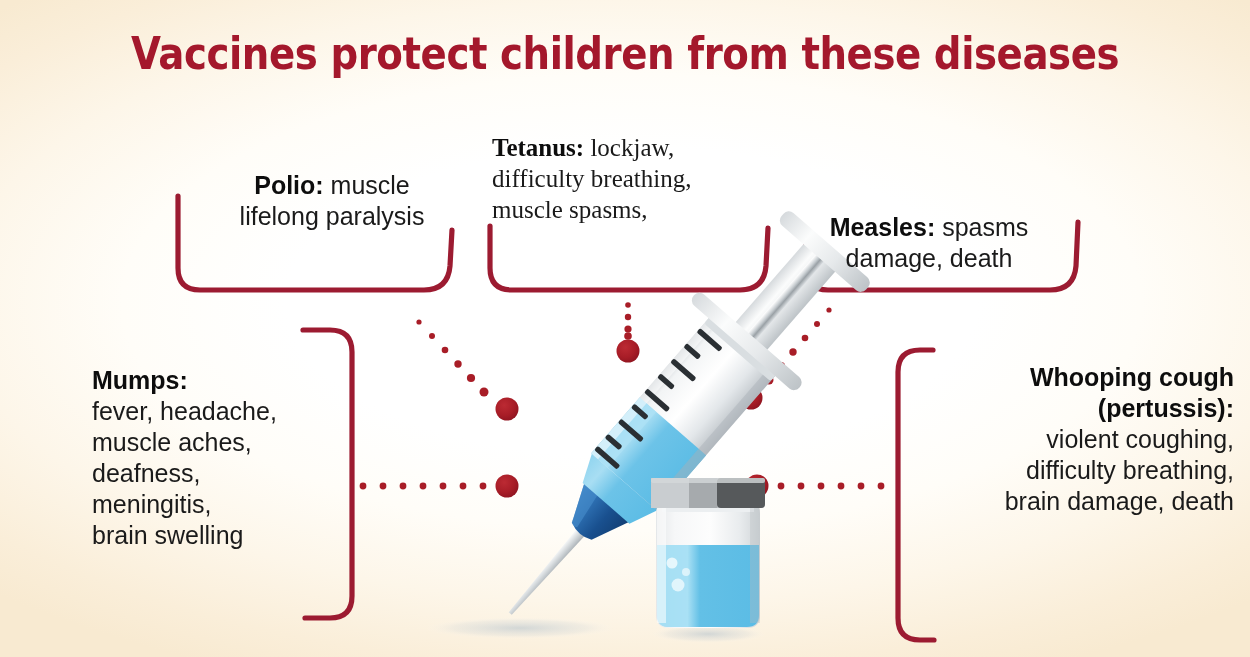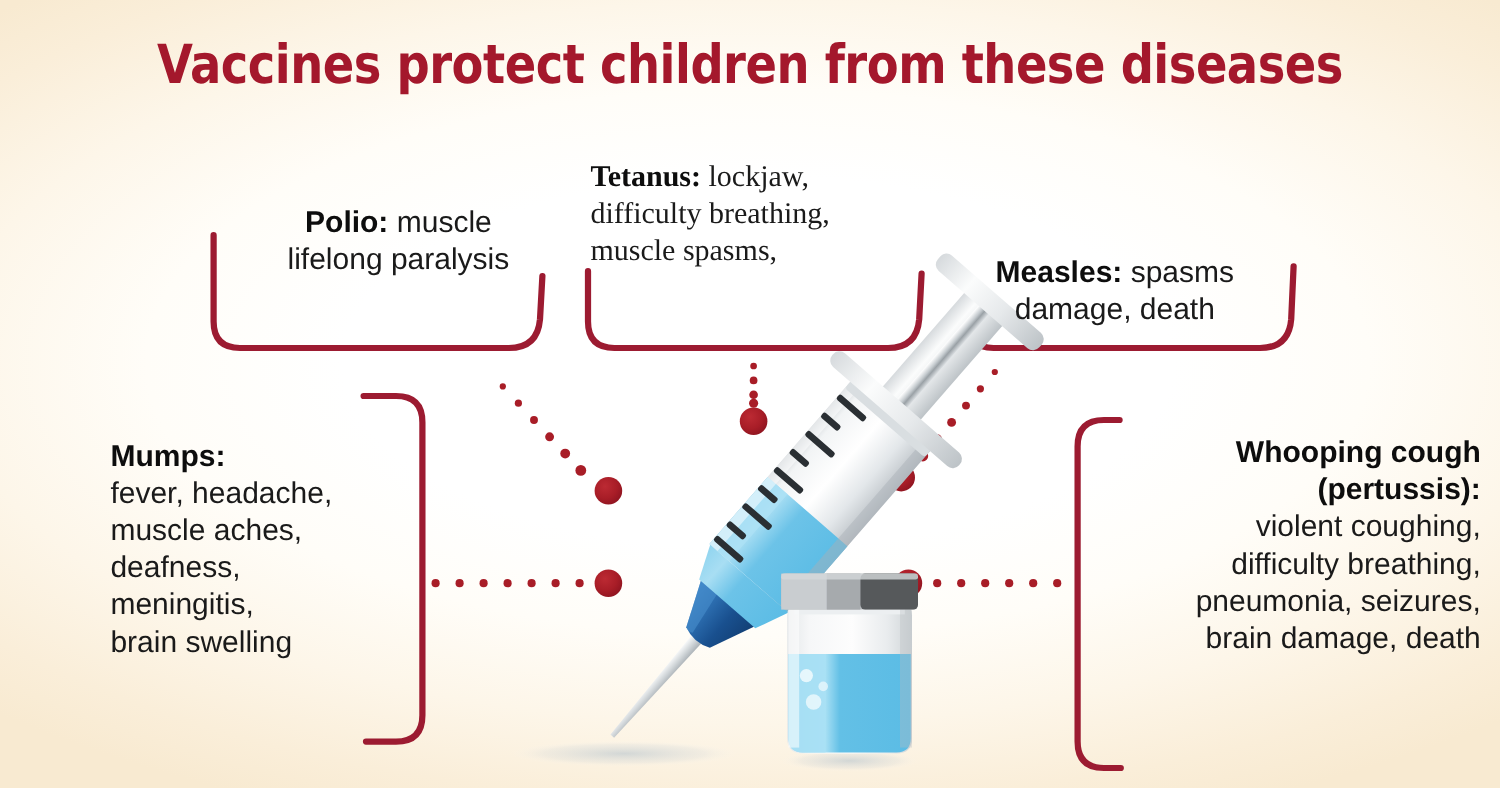--- a/index.html
+++ b/index.html
@@ -346,17 +346,16 @@
 
   <div class="callout c-whooping">
     <div class="line">
       <b>Whooping cough</b>
     </div>
     <div class="line">
       <b>(pertussis):</b>
     </div>
     <div class="line">violent coughing,</div>
     <div class="line">difficulty breathing,</div>
-    <div class="line">pneumonia, seizures,</div>
     <div class="line">brain damage, death</div>
   </div>
 
 </div>
 
 </body></html>

